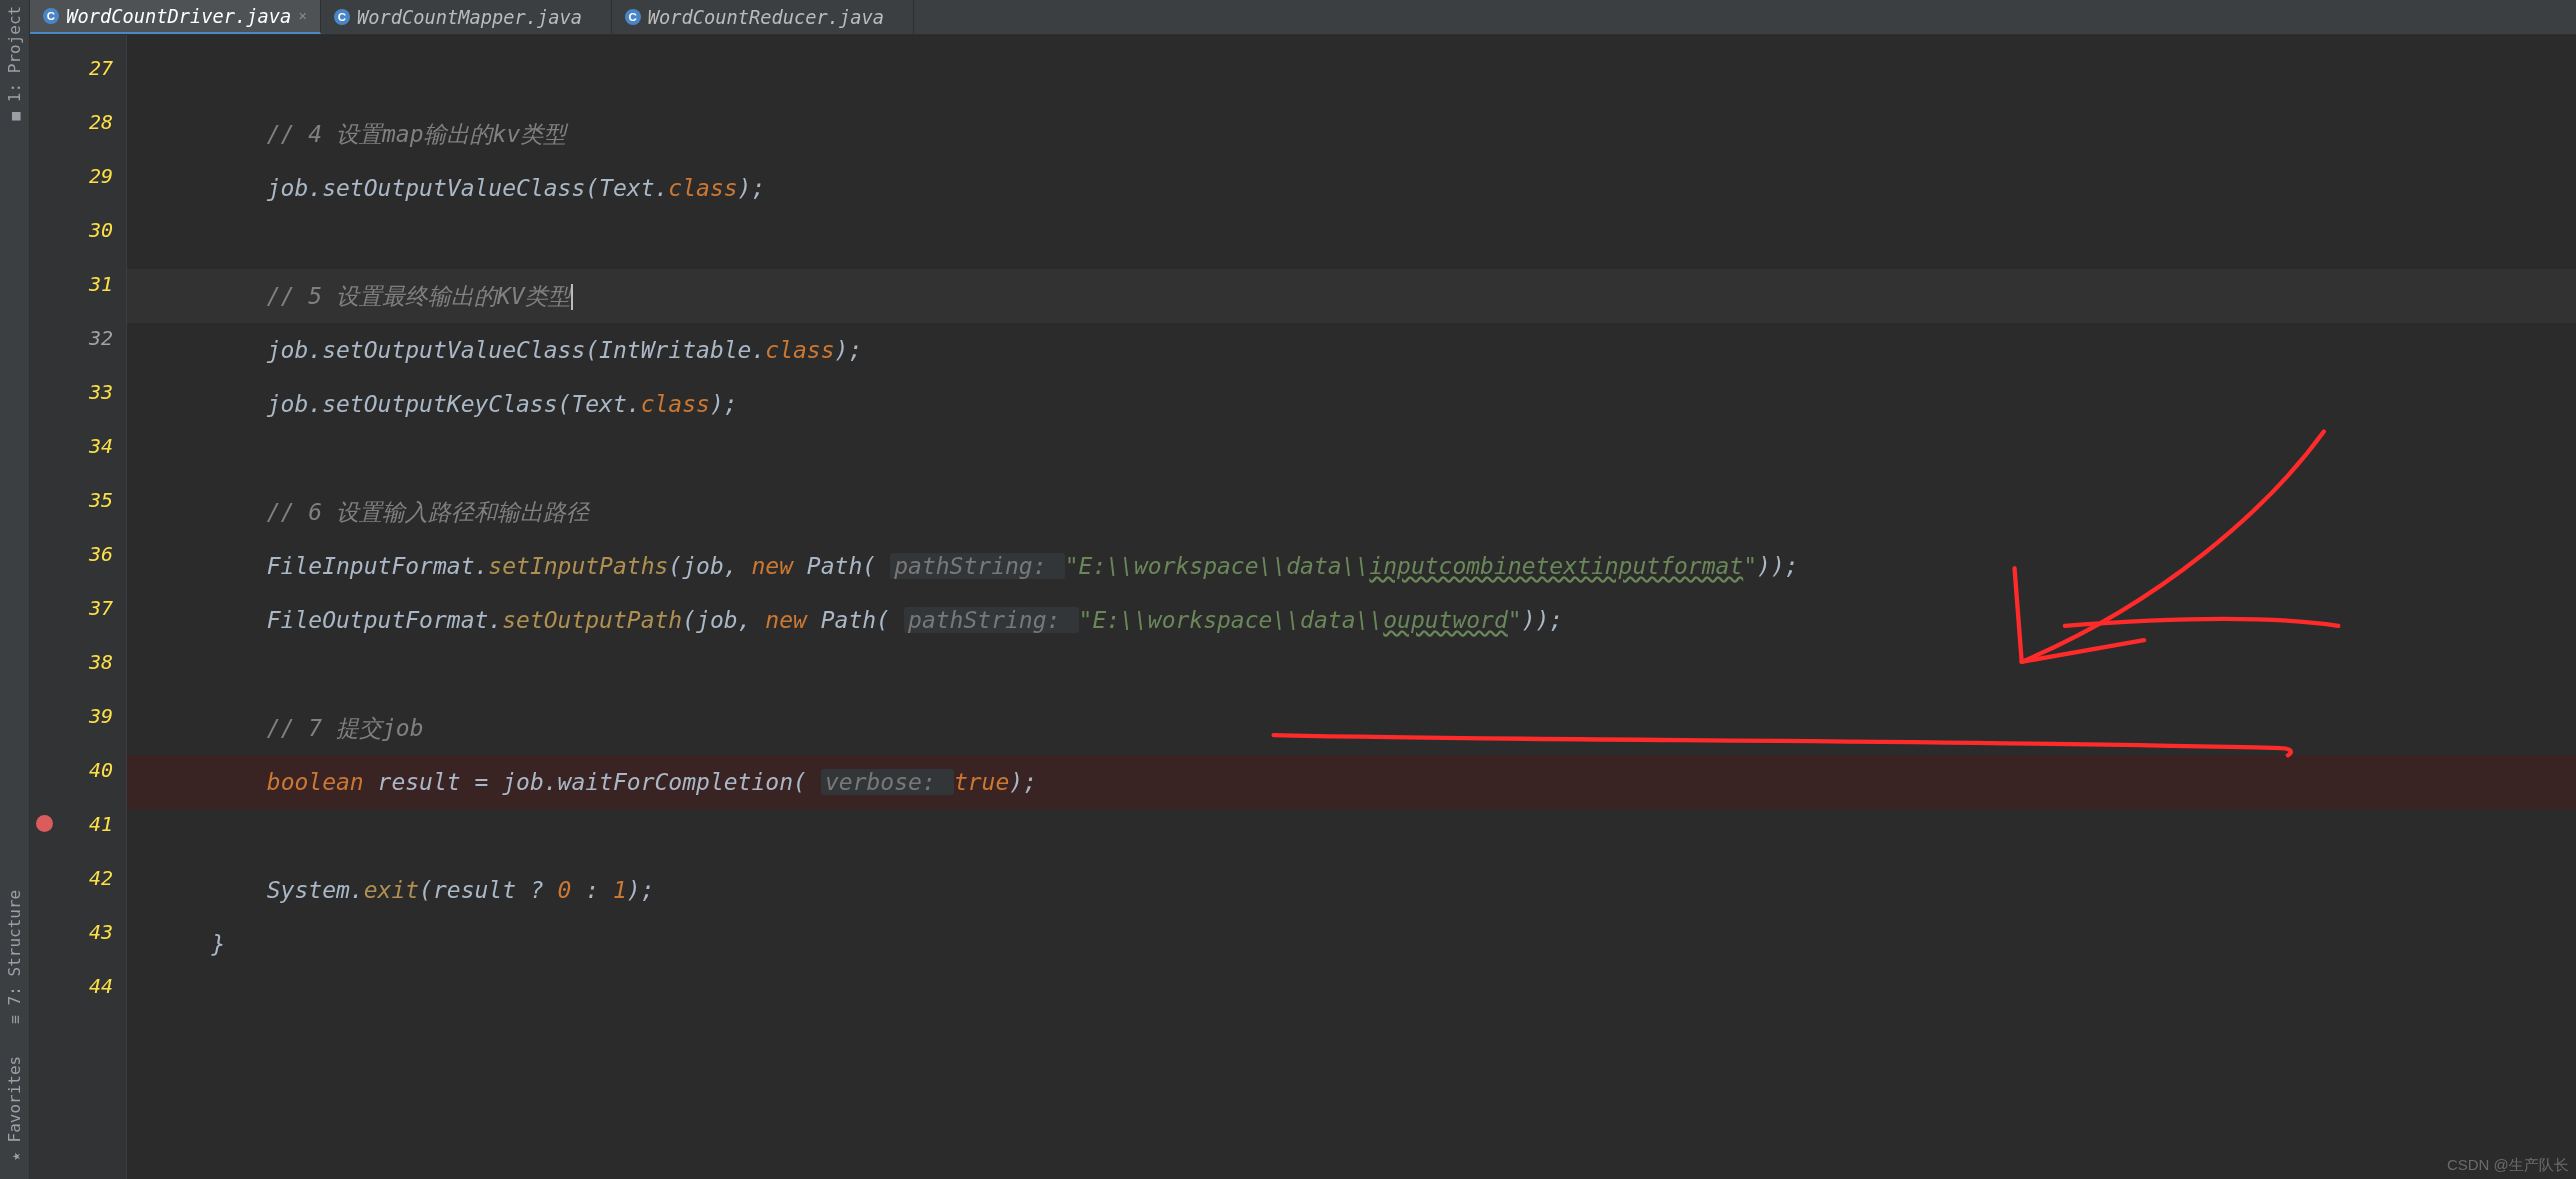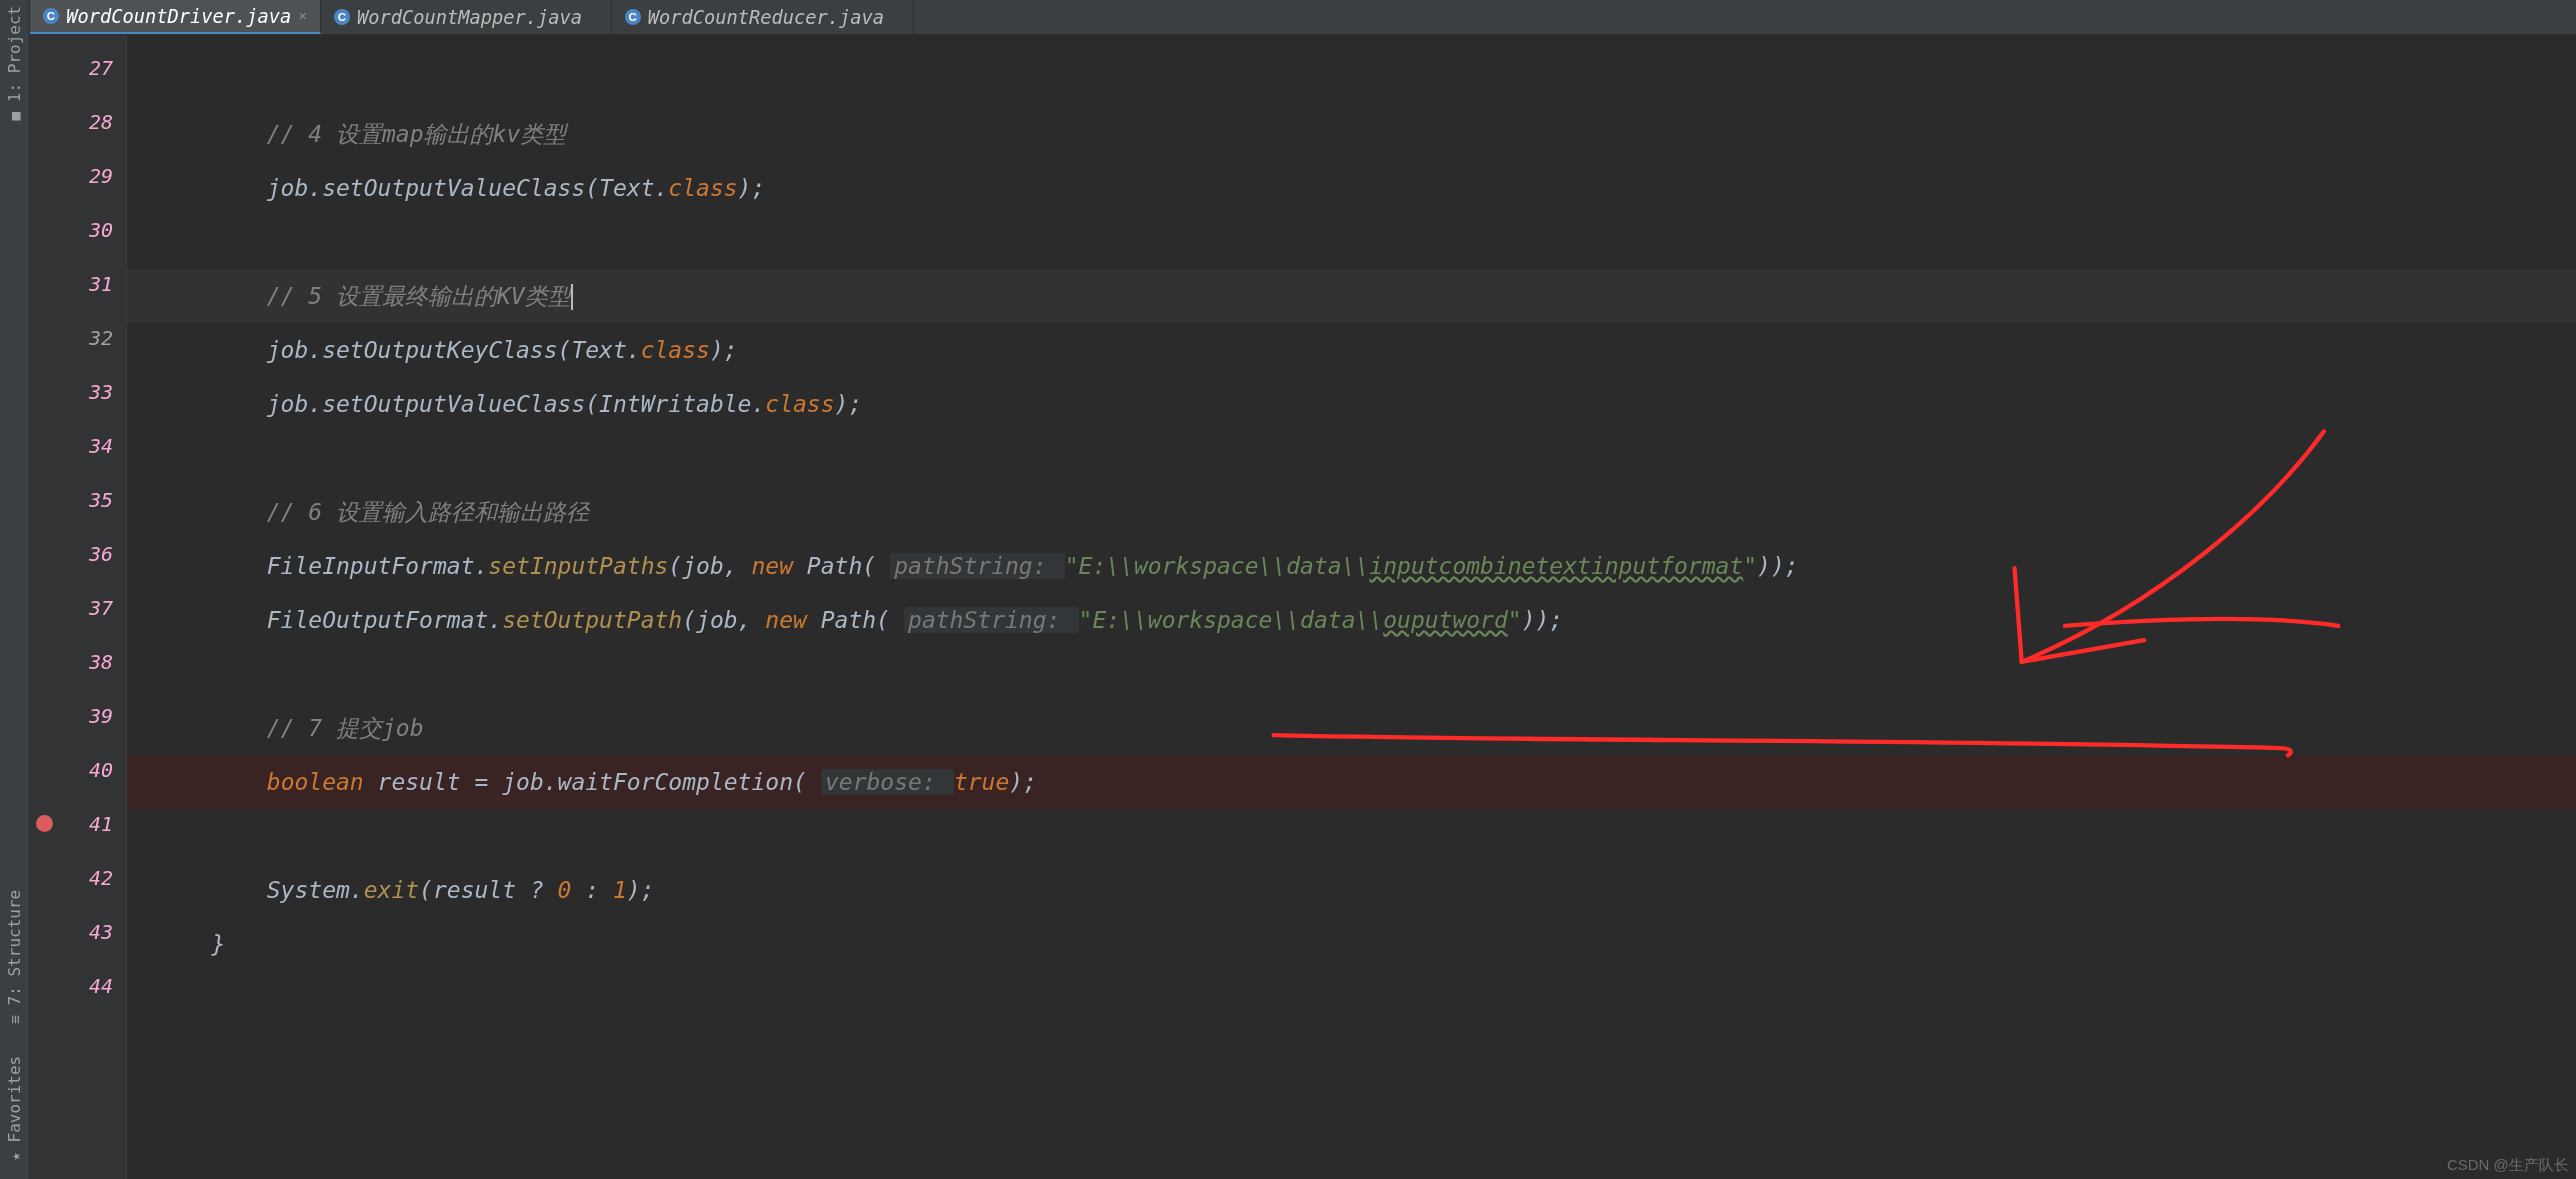--- a/index.html
+++ b/index.html
@@ -101,21 +101,21 @@
   .bp-col {
     width: 29px;
     background: #313335;
     padding-top: 5.8px;
   }
   .ln {
     height: 54px;
     line-height: 54px;
     text-align: right;
     padding-right: 13px;
-    color: #f9a8d4;
+    color: #fde047;
     font-size: 20px;
     font-family: "Comic Sans MS", cursive, monospace;
     font-style: italic;
   }
   .bp-cell {
     height: 54px;
     display: flex;
     align-items: center;
     justify-content: center;
   }
@@ -245,22 +245,22 @@
           <div class="ln">42</div>
           <div class="ln">43</div>
           <div class="ln">44</div>
         </div>
       <div class="code-area" id="code-area">
           <div class="code-line"></div>
           <div class="code-line"><span class="">        </span><span class="c-comment">// 4 设置map输出的kv类型</span></div>
           <div class="code-line"><span class="">        job.setOutputValueClass(Text.</span><span class="c-key">class</span><span class="">);</span></div>
           <div class="code-line"></div>
           <div class="code-line hl-caret"><span class="">        </span><span class="c-comment">// 5 设置最终输出的KV类型</span><span class="caret-bar"></span></div>
+          <div class="code-line"><span class="">        job.setOutputValueClass(IntWritable.</span><span class="c-key">class</span><span class="">);</span></div>
           <div class="code-line"><span class="">        job.setOutputKeyClass(Text.</span><span class="c-key">class</span><span class="">);</span></div>
-          <div class="code-line"><span class="">        job.setOutputValueClass(IntWritable.</span><span class="c-key">class</span><span class="">);</span></div>
           <div class="code-line"></div>
           <div class="code-line"><span class="">        </span><span class="c-comment">// 6 设置输入路径和输出路径</span></div>
           <div class="code-line"><span class="">        FileInputFormat.</span><span class="c-static">setInputPaths</span><span class="">(job, </span><span class="c-key">new </span><span class="">Path( </span><span class="c-hint">pathString: </span><span class="c-str">"E:\\workspace\\data\\</span><span class="c-str c-warn">inputcombinetextinputformat</span><span class="c-str">"</span><span class="">));</span></div>
           <div class="code-line"><span class="">        FileOutputFormat.</span><span class="c-static">setOutputPath</span><span class="">(job, </span><span class="c-key">new </span><span class="">Path( </span><span class="c-hint">pathString: </span><span class="c-str">"E:\\workspace\\data\\</span><span class="c-str c-warn">ouputword</span><span class="c-str">"</span><span class="">));</span></div>
           <div class="code-line"></div>
           <div class="code-line"><span class="">        </span><span class="c-comment">// 7 提交job</span></div>
           <div class="code-line hl-bp"><span class="">        </span><span class="c-key">boolean </span><span class="">result = job.waitForCompletion( </span><span class="c-hint">verbose: </span><span class="c-key">true</span><span class="">);</span></div>
           <div class="code-line"></div>
           <div class="code-line"><span class="">        System.</span><span class="c-static">exit</span><span class="">(result ? </span><span class="c-key">0</span><span class=""> : </span><span class="c-key">1</span><span class="">);</span></div>
           <div class="code-line"><span class="">    }</span></div>

